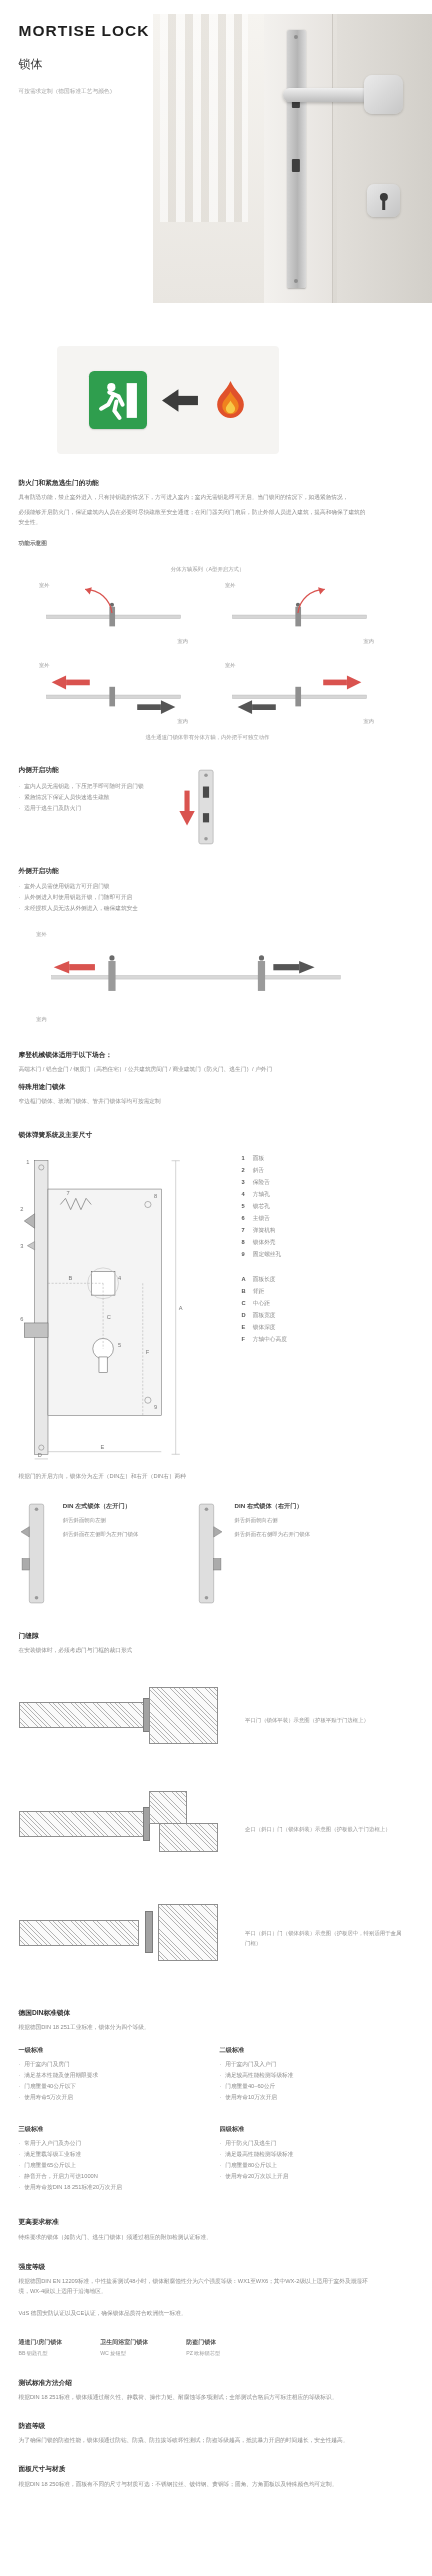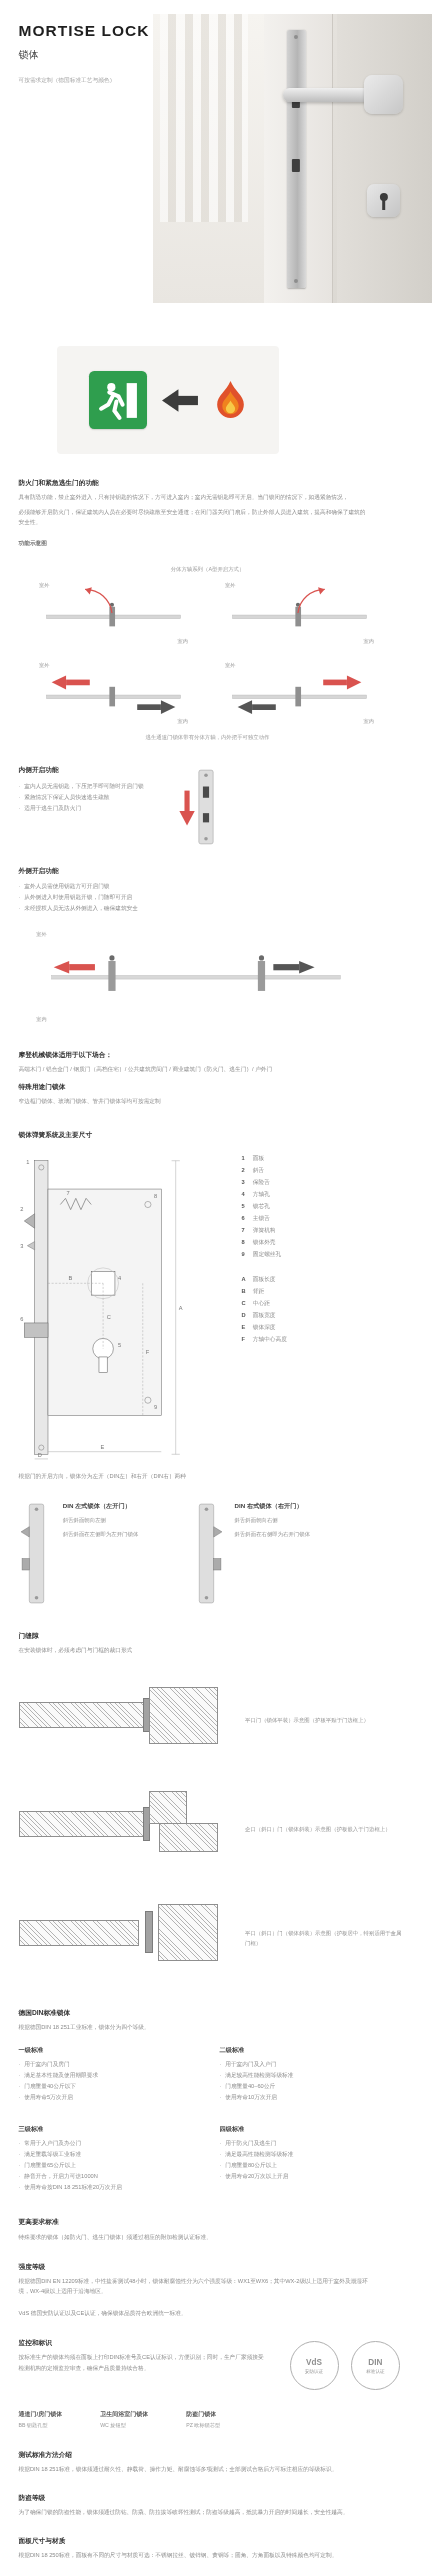--- a/index.html
+++ b/index.html
@@ -3,21 +3,21 @@
 <meta charset="utf-8">
 <style>
   html,body{margin:0;padding:0;background:#ffffff;}
   body{font-family:"Liberation Sans","DejaVu Sans",sans-serif;color:#3a3a3a;}
   #page{position:relative;width:433px;height:3285px;overflow:hidden;background:#fff;}
 
   
   .hdr{position:relative;height:319px;}
   .hdr-text{position:absolute;left:18.5px;top:21.6px;}
   .title{font-size:15.5px;letter-spacing:1px;margin:0;color:#1f1f1f;font-weight:700;}
-  .subtitle{font-size:10px;color:#3c3c3c;margin-top:8px;}
+  .subtitle{font-size:12px;color:#3c3c3c;margin-top:16px;}
   .tagline{font-size:5.7px;color:#a3a3a3;margin-top:15.5px;}
 
   
   .hero{position:absolute;top:14.4px;right:0;width:280px;height:289px;overflow:hidden;
         background:linear-gradient(120deg,#edebe7 0%,#e4e1dc 45%,#d7d4ce 100%);}
   .win{position:absolute;left:0;top:0;width:111px;height:100%;
        background:linear-gradient(180deg,#f6f4f0,#e9e6e1);}
   .curtain{position:absolute;left:7.2px;top:0;width:88px;height:72%;opacity:.55;
        background:repeating-linear-gradient(90deg,#ffffff 0 8.2px,#ddd9d2 8.2px 16.5px);}
   .door-leaf{position:absolute;left:111px;top:0;width:68px;height:100%;
@@ -463,36 +463,20 @@
 
   <div class="sec" style="margin-top:20.6px;">
     <div class="sec-h">强度等级</div>
     <p class="body-t">根据德国DIN EN 12209标准，中性盐雾测试48小时，锁体耐腐蚀性分为六个强度等级：WX1至WX6；其中WX-2级以上适用于室外及潮湿环境，WX-4级以上适用于沿海地区。</p>
   </div>
 
   <div class="sec" style="margin-top:11.3px;">
     <p class="body-t" style="margin-top:0;">VdS 德国安防认证以及CE认证，确保锁体品质符合欧洲统一标准。</p>
   </div>
 
-  <div class="sec mon" style="margin-top:20.6px;">
-    <div style="max-width:247px;">
-      <div class="sec-h">监控和标识</div>
-      <p class="body-t">按标准生产的锁体均须在面板上打印DIN标准号及CE认证标识，方便识别；同时，生产厂家须接受检测机构的定期监控审查，确保产品质量持续合格。</p>
-    </div>
-    <div class="seals">
-      <div class="seal">
-        <div class="sl">VdS</div>
-        <div class="ss">安防认证</div>
-      </div>
-      <div class="seal">
-        <div class="sl">DIN</div>
-        <div class="ss">标准认证</div>
-      </div>
-    </div>
-  </div>
 
   <div class="sec types" style="margin-top:19.6px;">
     <div class="type">
       <div class="tl">通道门/房门锁体</div>
       <div class="ts">BB 钥匙孔型</div>
     </div>
     <div class="type">
       <div class="tl">卫生间浴室门锁体</div>
       <div class="ts">WC 旋钮型</div>
     </div>

